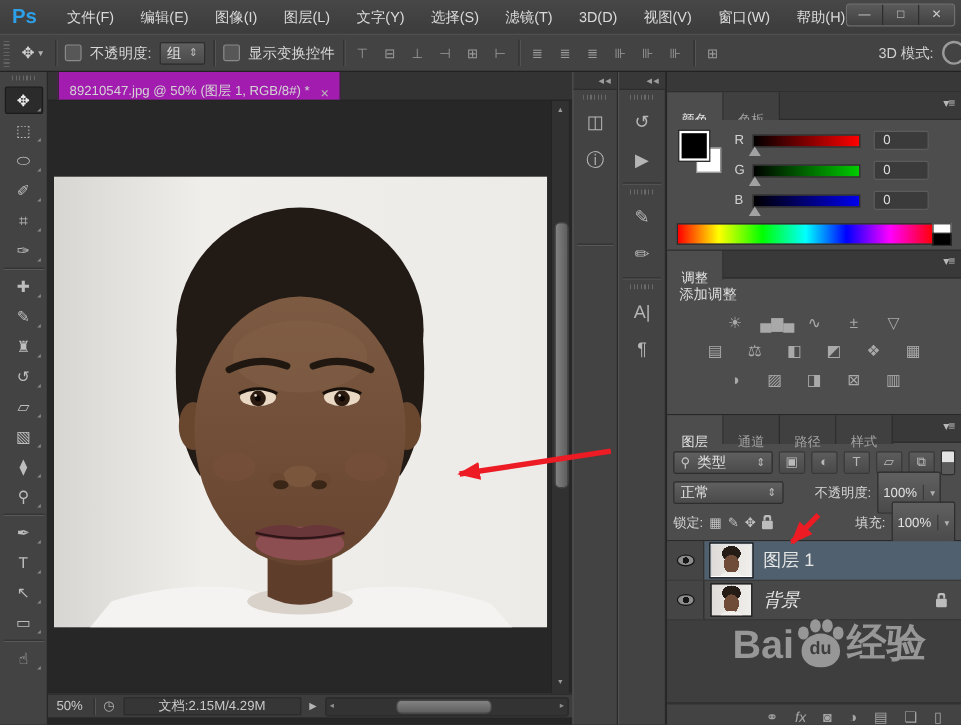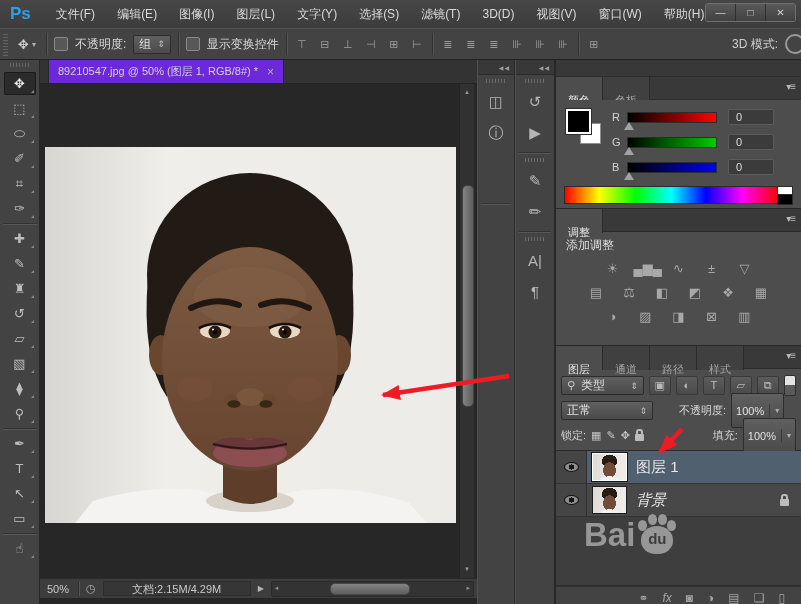--- a/index.html
+++ b/index.html
@@ -42,22 +42,22 @@
   .tool{width:32px;height:23px;display:flex;align-items:center;justify-content:center;
     color:#bdbdbd;font-size:13px;position:relative;border-radius:2px;margin:1px 0;flex:0 0 auto}
   .tool.selected{background:#2b2b2b;box-shadow:inset 0 0 0 1px #1b1b1b;color:#ececec}
   .tool::after{content:"";position:absolute;right:2px;bottom:2px;
     border-left:3px solid transparent;border-bottom:3px solid #8b8b8b}
   .tool-sep{width:34px;height:1px;background:#323232;box-shadow:0 1px 0 #585858;margin:2px 0;flex:0 0 auto}
   
   .docarea{position:absolute;left:40px;top:60px;width:437px;height:544px}
   .tabbar{position:absolute;left:0;top:0;width:437px;height:24px;background:#333;
     border-bottom:1px solid #242424;box-sizing:border-box}
-  .doc-tab{position:absolute;left:8px;top:0;height:23px;background:#6d28d9;display:flex;
-    align-items:center;padding:0 9px;font-size:11px;color:#d4d4d4;
+  .doc-tab{position:absolute;left:8px;top:0;height:23px;background:#a21caf;display:flex;
+    align-items:flex-end;padding:0 9px;font-size:11px;color:#d4d4d4;
     border-left:1px solid #262626;border-right:1px solid #262626}
   .tab-close{margin-left:9px;color:#b8b8b8;font-size:12px;line-height:10px}
   .canvas{position:absolute;left:0;top:24px;width:437px;height:494px;background:#272727;overflow:hidden}
   .photo{position:absolute;left:5px;top:63px;width:411px;height:376px}
   .vscroll{position:absolute;right:3px;top:0;width:15px;height:494px;background:#313131;
     border-left:1px solid #232323;box-sizing:border-box}
   .vs-btn{position:absolute;left:0;width:14px;height:13px;color:#9a9a9a;font-size:6px;
     text-align:center;line-height:13px}
   .vs-up{top:2px}.vs-down{bottom:2px}
   .vs-thumb{position:absolute;left:2px;top:101px;width:10px;height:220px;border-radius:5px;
@@ -162,21 +162,21 @@
       linear-gradient(100deg,#dedbd7,#f1efec)}
   .layer-row.selected .thumb{border:1px solid #fff;outline:1px solid #161616}
   .layer-name{font-size:15px;color:#e6e6e6}
   .bg-italic{font-style:italic;font-family:Liberation Sans, sans-serif}
   .row-lock{margin-left:auto;margin-right:12px}
   .layers-bottom{height:23px;background:#434343;border-top:1px solid #2f2f2f;display:flex;
     align-items:center;justify-content:flex-end;gap:14px;padding-right:16px;box-sizing:border-box}
   .lb-icon{color:#a5a5a5;font-size:12px;line-height:23px}
   
   .watermark{position:absolute;left:584px;top:514px;width:214px;text-align:center;z-index:6}
-  .wm-row{display:flex;align-items:center;justify-content:flex-start;font-weight:bold;color:#979797;font-size:33px}
+  .wm-row{display:flex;align-items:center;justify-content:center;font-weight:bold;color:#979797;font-size:33px}
   .paw{position:relative;width:42px;height:42px;margin:0 1px;flex:0 0 auto}
   .paw-pad{position:absolute;left:5px;top:12px;width:32px;height:28px;background:#979797;
     border-radius:50% 50% 46% 46%}
   .toe{position:absolute;width:9px;height:11px;background:#979797;border-radius:50%}
   .toe1{left:2px;top:6px}.toe2{left:12px;top:0}.toe3{left:22px;top:0}.toe4{left:31px;top:6px}
   .paw-du{position:absolute;left:0;top:16px;width:42px;text-align:center;font-size:15px;color:#3e3e3e;font-weight:bold}
   .wm-url{font-size:19px;color:#979797;margin-top:-2px}
   
   .arrows{position:absolute;left:0;top:0;width:801px;height:604px;z-index:9;pointer-events:none}
 </style>
@@ -548,20 +548,21 @@
     <div class="wm-row">
       <span>Bai</span>
       <span class="paw">
         <span class="toe toe1"></span>
           <span class="toe toe2"></span>
         <span class="toe toe3"></span>
           <span class="toe toe4"></span>
         <span class="paw-pad"></span>
         <span class="paw-du">du</span>
       </span>
+      <span>经验</span>
     </div>
   </div>
 
   <svg class="arrows" viewBox="0 0 801 604" xmlns="http://www.w3.org/2000/svg">
     <defs>
       <marker id="ah" markerUnits="userSpaceOnUse" markerWidth="22" markerHeight="18" refX="17" refY="8" orient="auto">
         <path d="M0,0.5 L19,8 L0,15.5 Z" fill="#ed1c24"></path>
       </marker>
     </defs>
     <line x1="509" y1="376" x2="383" y2="395" stroke="#ed1c24" stroke-width="4.5" marker-end="url(#ah)"></line>

